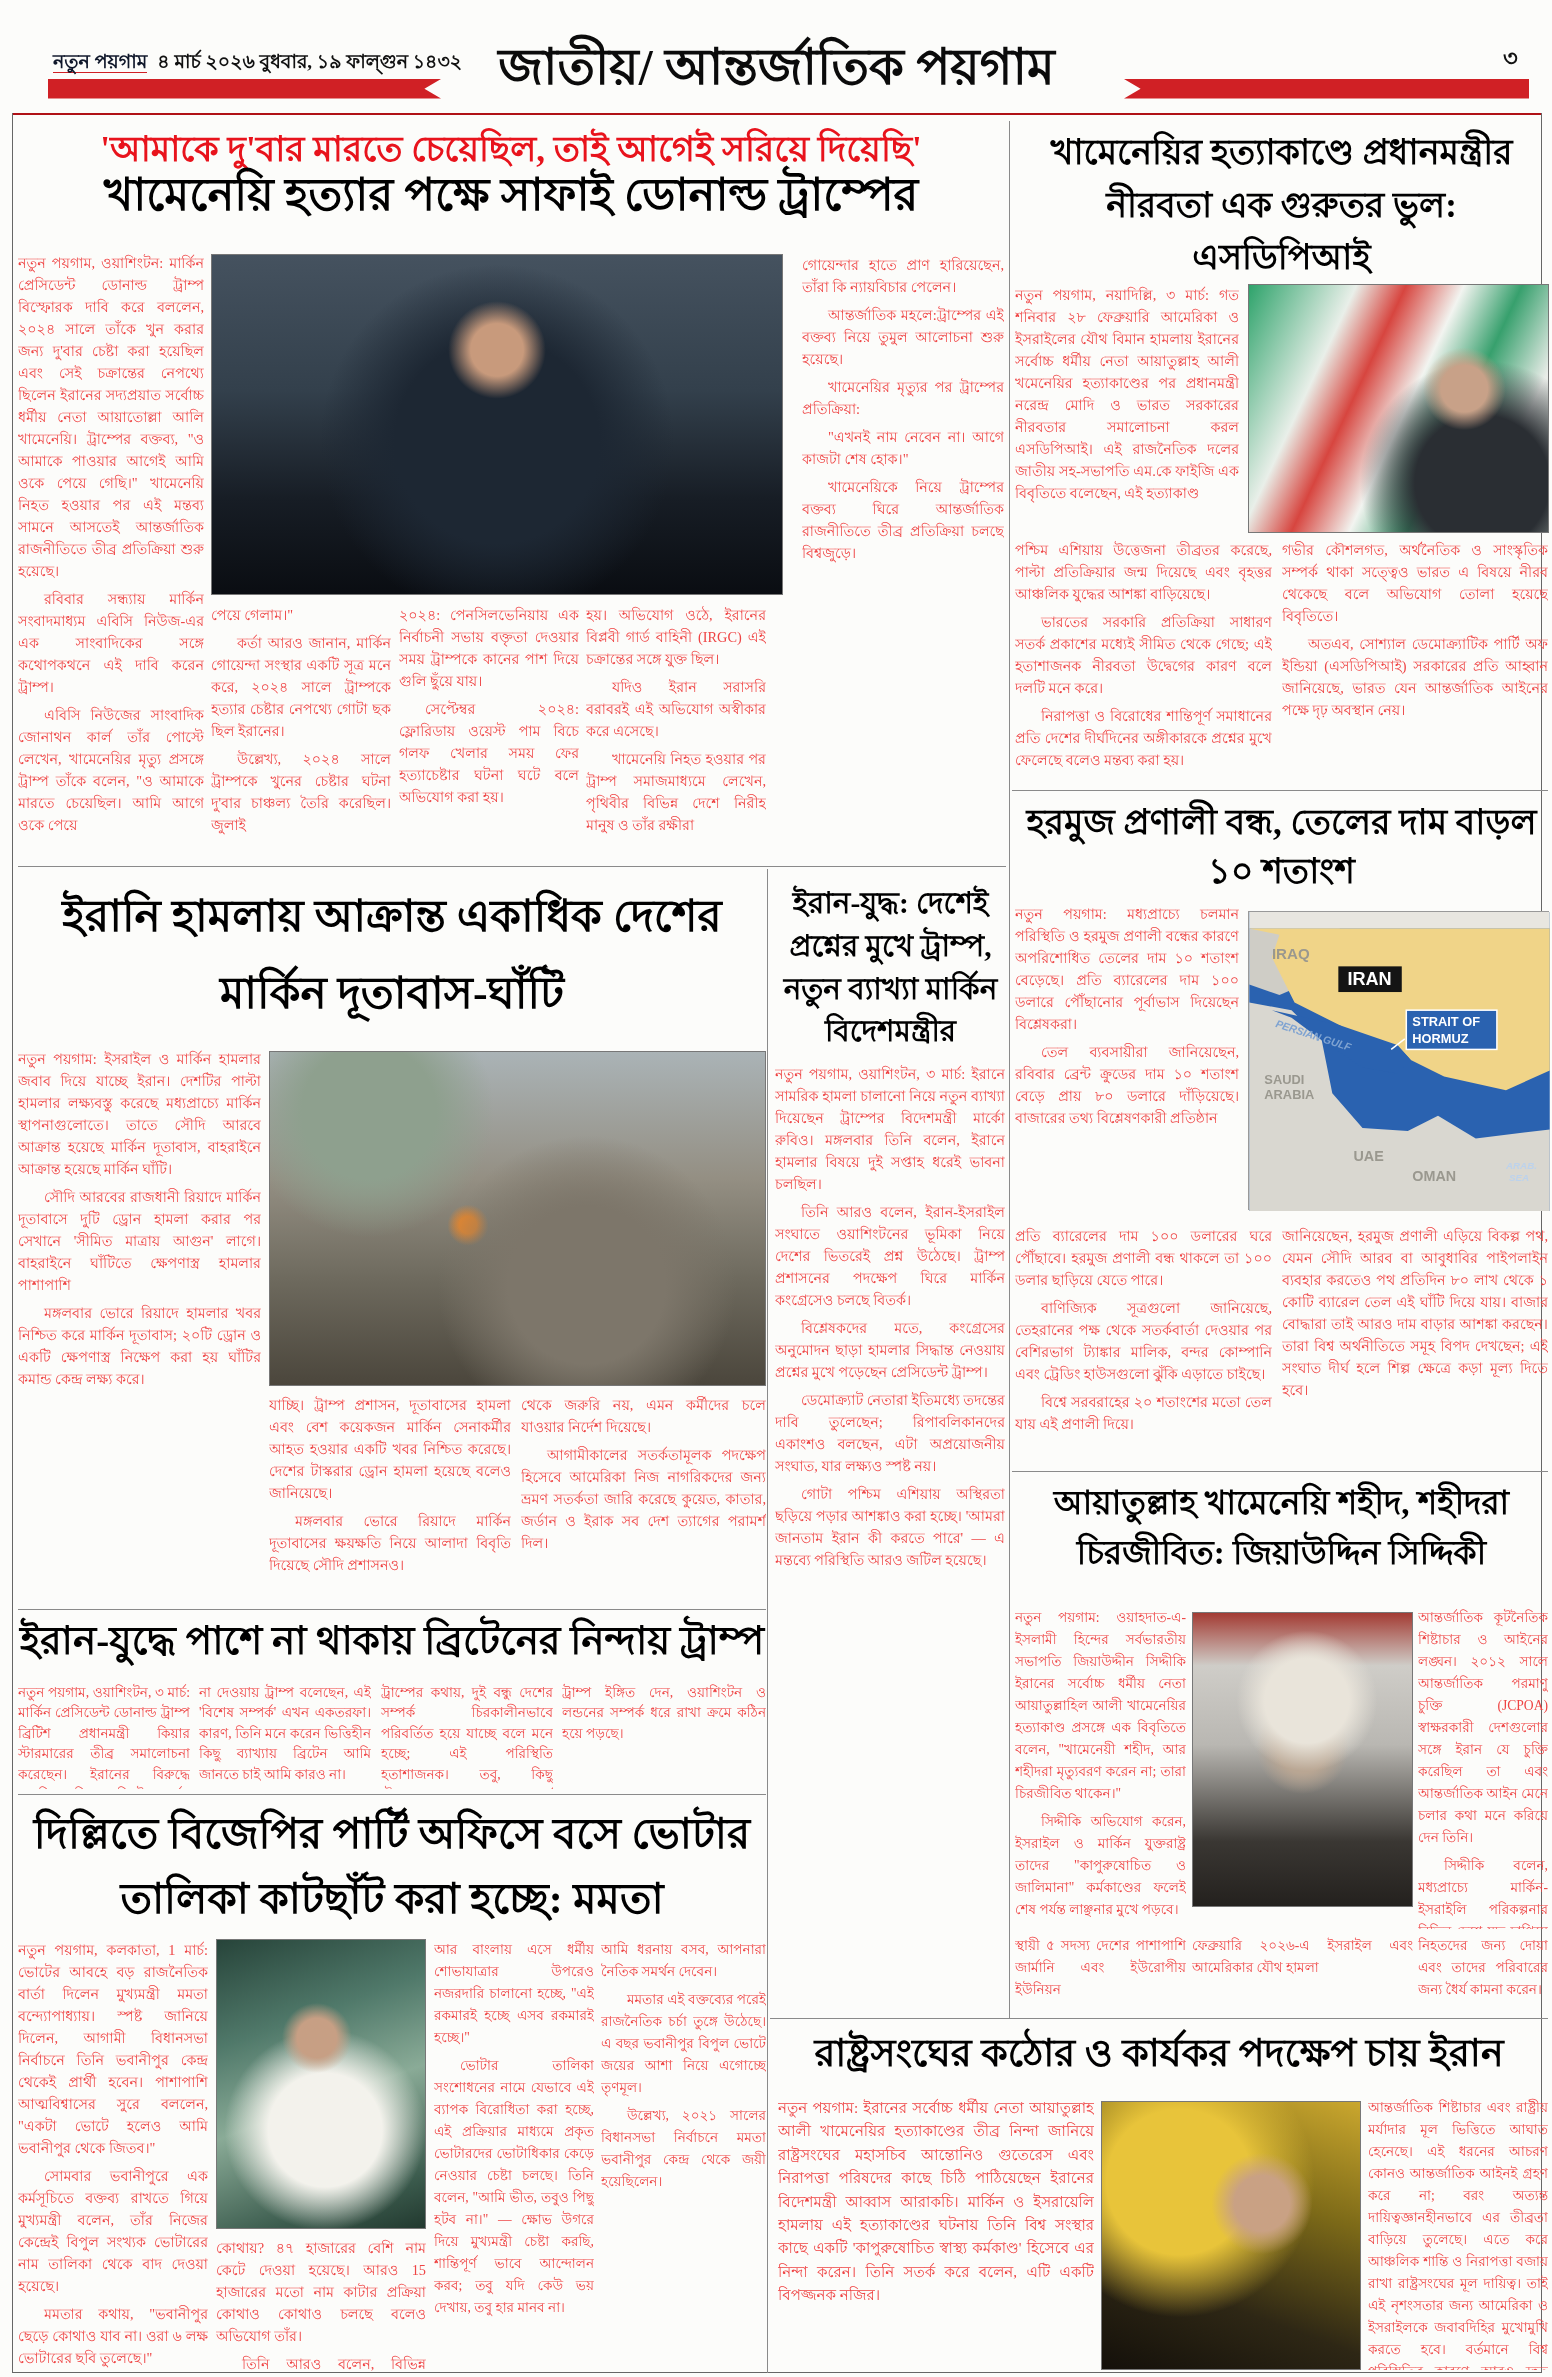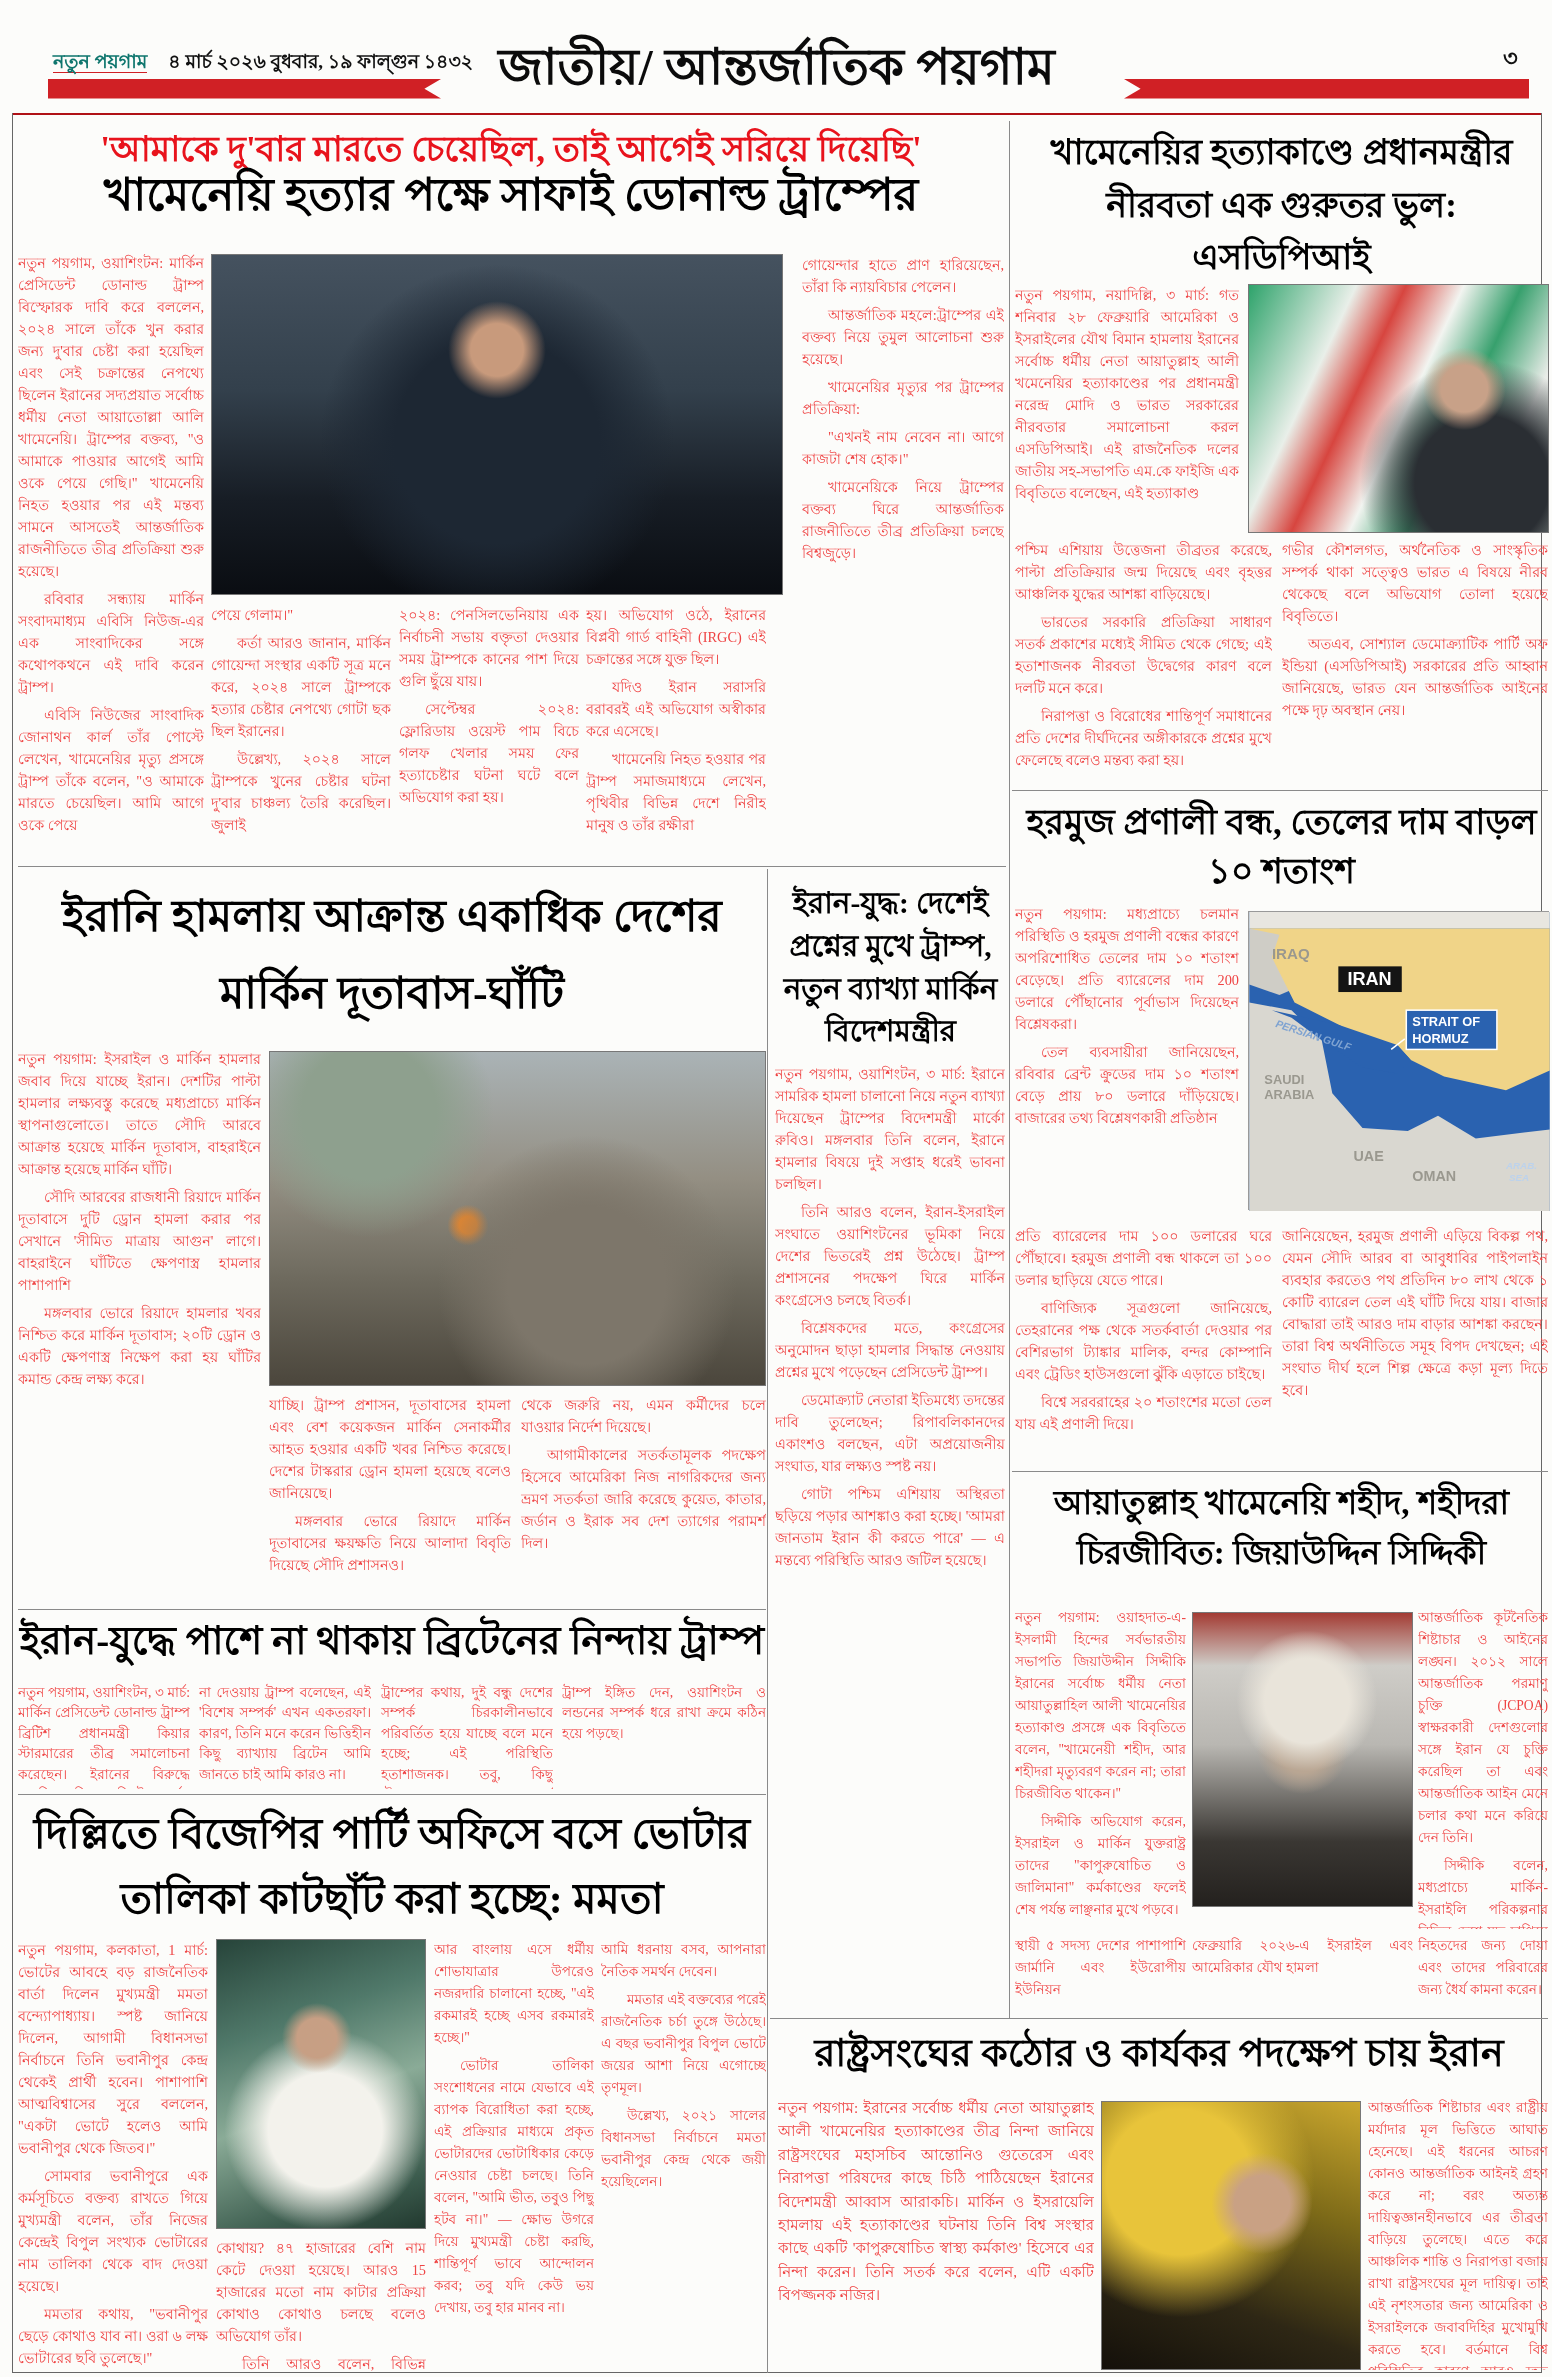--- a/index.html
+++ b/index.html
@@ -18,21 +18,21 @@
   .ribbon.left{clip-path:polygon(0 0,100% 0,calc(100% - 16.6px) 50%,100% 100%,0 100%);}
   .ribbon.right{clip-path:polygon(0 0,100% 0,100% 100%,0 100%,16.6px 50%);}
   .frame{position:absolute;background:#666;}
   .maplabel{font-family:"Liberation Sans","DejaVu Sans",sans-serif;font-weight:bold;}
 </style>
 </head>
 <body>
 
 <div class="abs" style="left:0;top:0;width:1553px;height:115px;">
   <div class="abs" style="left:53px;top:47px;font-size:19px;">
-    <span style="color:#0f766e;font-weight:bold;border-bottom:1.5px solid #d02025;margin-right:21px;">নতুন পয়গাম</span><span style="color:#111;font-weight:bold;">৪ মার্চ ২০২৬ বুধবার, ১৯ ফাল্গুন ১৪৩২</span>
+    <span style="color:#0f172a;font-weight:bold;border-bottom:1.5px solid #d02025;margin-right:10px;">নতুন পয়গাম</span><span style="color:#111;font-weight:bold;">৪ মার্চ ২০২৬ বুধবার, ১৯ ফাল্গুন ১৪৩২</span>
   </div>
   <div class="abs" style="left:0;top:29px;width:1553px;text-align:center;font-size:50px;font-weight:bold;color:#0b0b0b;">জাতীয়/ আন্তর্জাতিক পয়গাম</div>
   <div class="ribbon left" style="left:48px;top:79px;width:393px;"></div>
   <div class="ribbon right" style="left:1124px;top:79px;width:405px;"></div>
   <div class="abs" style="left:1503px;top:41px;font-size:22.7px;font-weight:bold;">৩</div>
 </div>
 <div class="abs" style="left:12px;top:113px;width:1530px;height:2.3px;background:#b01116;"></div>
 
 <div class="frame" style="left:12px;top:113px;width:0.8px;height:2260px;"></div>
 <div class="frame" style="left:1541px;top:113px;width:0.8px;height:2260px;"></div>
@@ -89,21 +89,21 @@
     <p>নিরাপত্তা ও বিরোধের শান্তিপূর্ণ সমাধানের প্রতি দেশের দীর্ঘদিনের অঙ্গীকারকে প্রশ্নের মুখে ফেলেছে বলেও মন্তব্য করা হয়।</p>
   </div>
 <div class="col" style="left:1282px;top:539px;width:266px;height:246px;">
     <p>গভীর কৌশলগত, অর্থনৈতিক ও সাংস্কৃতিক সম্পর্ক থাকা সত্ত্বেও ভারত এ বিষয়ে নীরব থেকেছে বলে অভিযোগ তোলা হয়েছে বিবৃতিতে।</p>
     <p>অতএব, সোশ্যাল ডেমোক্র্যাটিক পার্টি অফ ইন্ডিয়া (এসডিপিআই) সরকারের প্রতি আহ্বান জানিয়েছে, ভারত যেন আন্তর্জাতিক আইনের পক্ষে দৃঢ় অবস্থান নেয়।</p>
   </div>
 <div class="hrule" style="left:1012px;top:790px;width:536px;"></div>
 
 <h2 class="abs hl" style="left:1015px;top:798px;width:533px;margin:0;font-size:35px;line-height:1.4;">হরমুজ প্রণালী বন্ধ, তেলের দাম বাড়ল ১০ শতাংশ</h2>
 <div class="col" style="left:1015px;top:903px;width:224px;height:317px;">
-    <p>নতুন পয়গাম: মধ্যপ্রাচ্যে চলমান পরিস্থিতি ও হরমুজ প্রণালী বন্ধের কারণে অপরিশোধিত তেলের দাম ১০ শতাংশ বেড়েছে। প্রতি ব্যারেলের দাম 200 ডলারে পৌঁছানোর পূর্বাভাস দিয়েছেন বিশ্লেষকরা।</p>
+    <p>নতুন পয়গাম: মধ্যপ্রাচ্যে চলমান পরিস্থিতি ও হরমুজ প্রণালী বন্ধের কারণে অপরিশোধিত তেলের দাম ১০ শতাংশ বেড়েছে। প্রতি ব্যারেলের দাম ১০০ ডলারে পৌঁছানোর পূর্বাভাস দিয়েছেন বিশ্লেষকরা।</p>
     <p>তেল ব্যবসায়ীরা জানিয়েছেন, রবিবার ব্রেন্ট ক্রুডের দাম ১০ শতাংশ বেড়ে প্রায় ৮০ ডলারে দাঁড়িয়েছে। বাজারের তথ্য বিশ্লেষণকারী প্রতিষ্ঠান</p>
   </div>
 
 <div class="ph" style="left:1248px;top:911px;width:301px;height:299px;border:0.8px solid #999;">
   <svg width="301" height="299" viewBox="0 0 398 396" xmlns="http://www.w3.org/2000/svg">
     <rect width="398" height="396" fill="#2a62b0"></rect>
     <rect width="398" height="22" fill="#e8e6e0"></rect>
     <polygon points="0,22 120,22 96,86 40,110 0,96" fill="#cfcdc6"></polygon>
     <polygon points="0,22 398,22 398,210 340,236 258,218 214,196 196,176 168,182 120,150 60,120 30,60 40,30" fill="#f0d488"></polygon>
     <polygon points="0,120 56,130 96,170 110,240 150,286 210,290 250,270 300,300 398,288 398,396 0,396" fill="#d9d7d0"></polygon>

